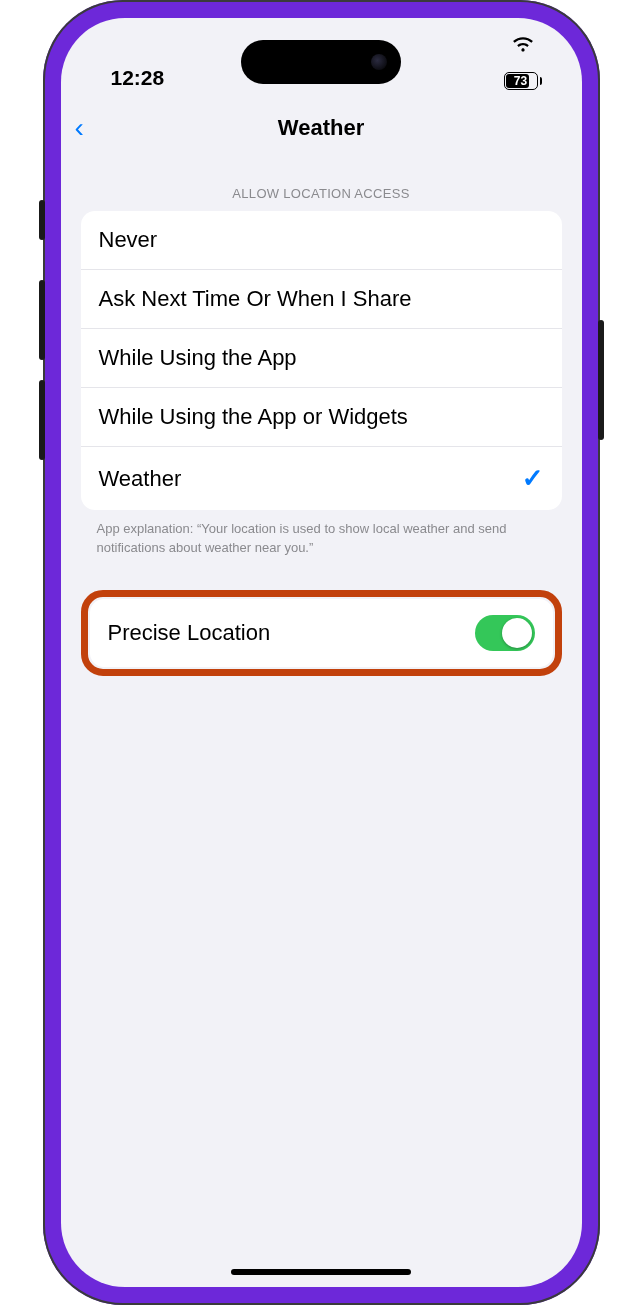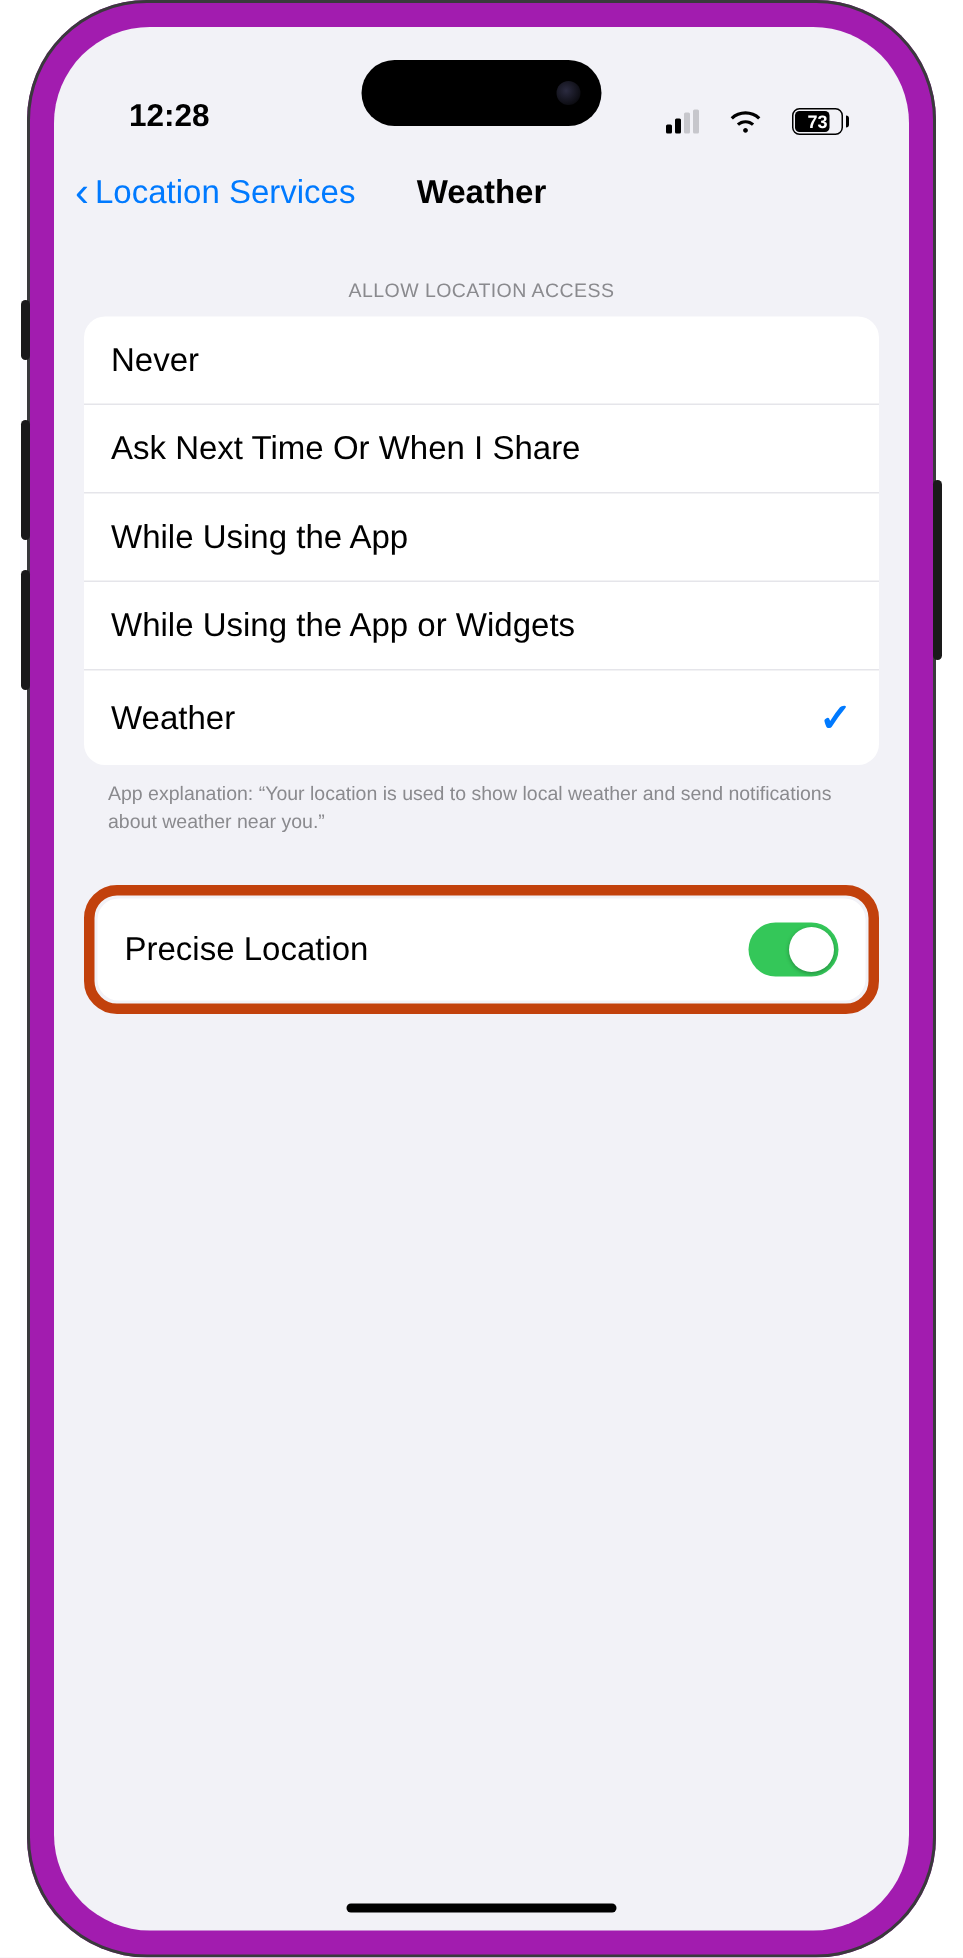--- a/index.html
+++ b/index.html
@@ -4,23 +4,23 @@
 <style>
   * { margin: 0; padding: 0; box-sizing: border-box; }
   body {
     background: #fff;
     font-family: -apple-system, "Helvetica Neue", Helvetica, Arial, sans-serif;
     display: flex;
     justify-content: center;
     padding: 0;
   }
   .phone-frame {
-    width: 606px;
+    width: 557px;
     height: 1305px;
-    background: #a21caf;
+    background: #6d28d9;
     border-radius: 80px;
     padding: 18px;
     position: relative;
     box-shadow: inset 0 0 0 2px #3a3a3c;
   }
   .side-button {
     position: absolute;
     background: #1a1a1a;
     border-radius: 3px;
   }
@@ -61,21 +61,21 @@
   .status-bar {
     height: 78px;
     display: flex;
     justify-content: space-between;
     align-items: flex-end;
     padding: 0 40px 6px 50px;
     font-size: 21px;
     font-weight: 600;
     color: #000;
   }
-  .status-right { display: flex; align-items: center; gap: 20px; }
+  .status-right { display: flex; align-items: center; gap: 20px; flex-direction: column; }
   .signal { display: flex; align-items: flex-end; gap: 2px; height: 16px; }
   .signal span { width: 4px; background: #000; border-radius: 1px; }
   .signal span:nth-child(1){height:6px}
   .signal span:nth-child(2){height:10px}
   .signal span:nth-child(3){height:14px;background:#c7c7cc}
   .signal span:nth-child(4){height:16px;background:#c7c7cc}
   .wifi-icon svg { display:block; }
   .battery {
     display:flex;align-items:center;gap:2px;
   }
@@ -183,21 +183,20 @@
             <div class="battery-text">73</div>
           </div>
           <div class="battery-cap"></div>
         </div>
       </div>
     </div>
 
     <div class="nav-bar">
       <div class="back-btn">
         <span class="chevron-left">‹</span>
-        <span>Location Services</span>
       </div>
       <div class="nav-title">Weather</div>
     </div>
 
     <div class="content">
       <div class="section-header">Allow Location Access</div>
       <div class="group">
         <div class="row">
           <span>Never</span>
         </div>

